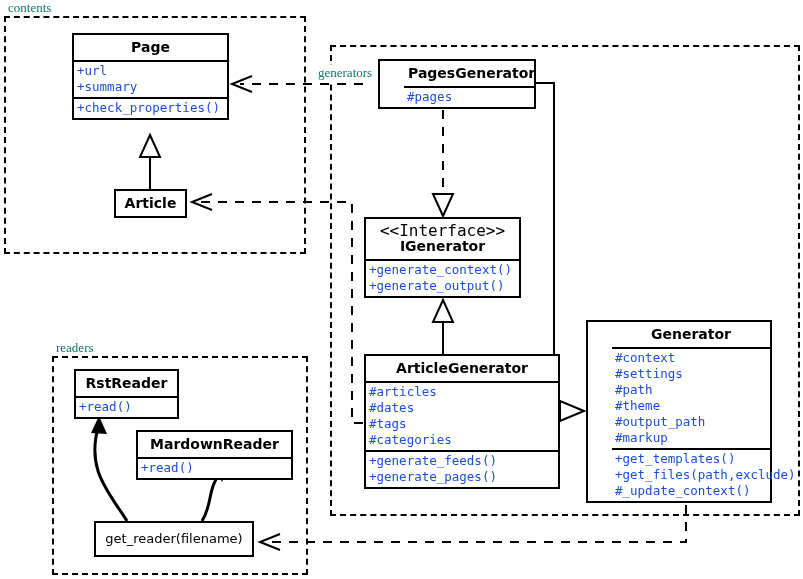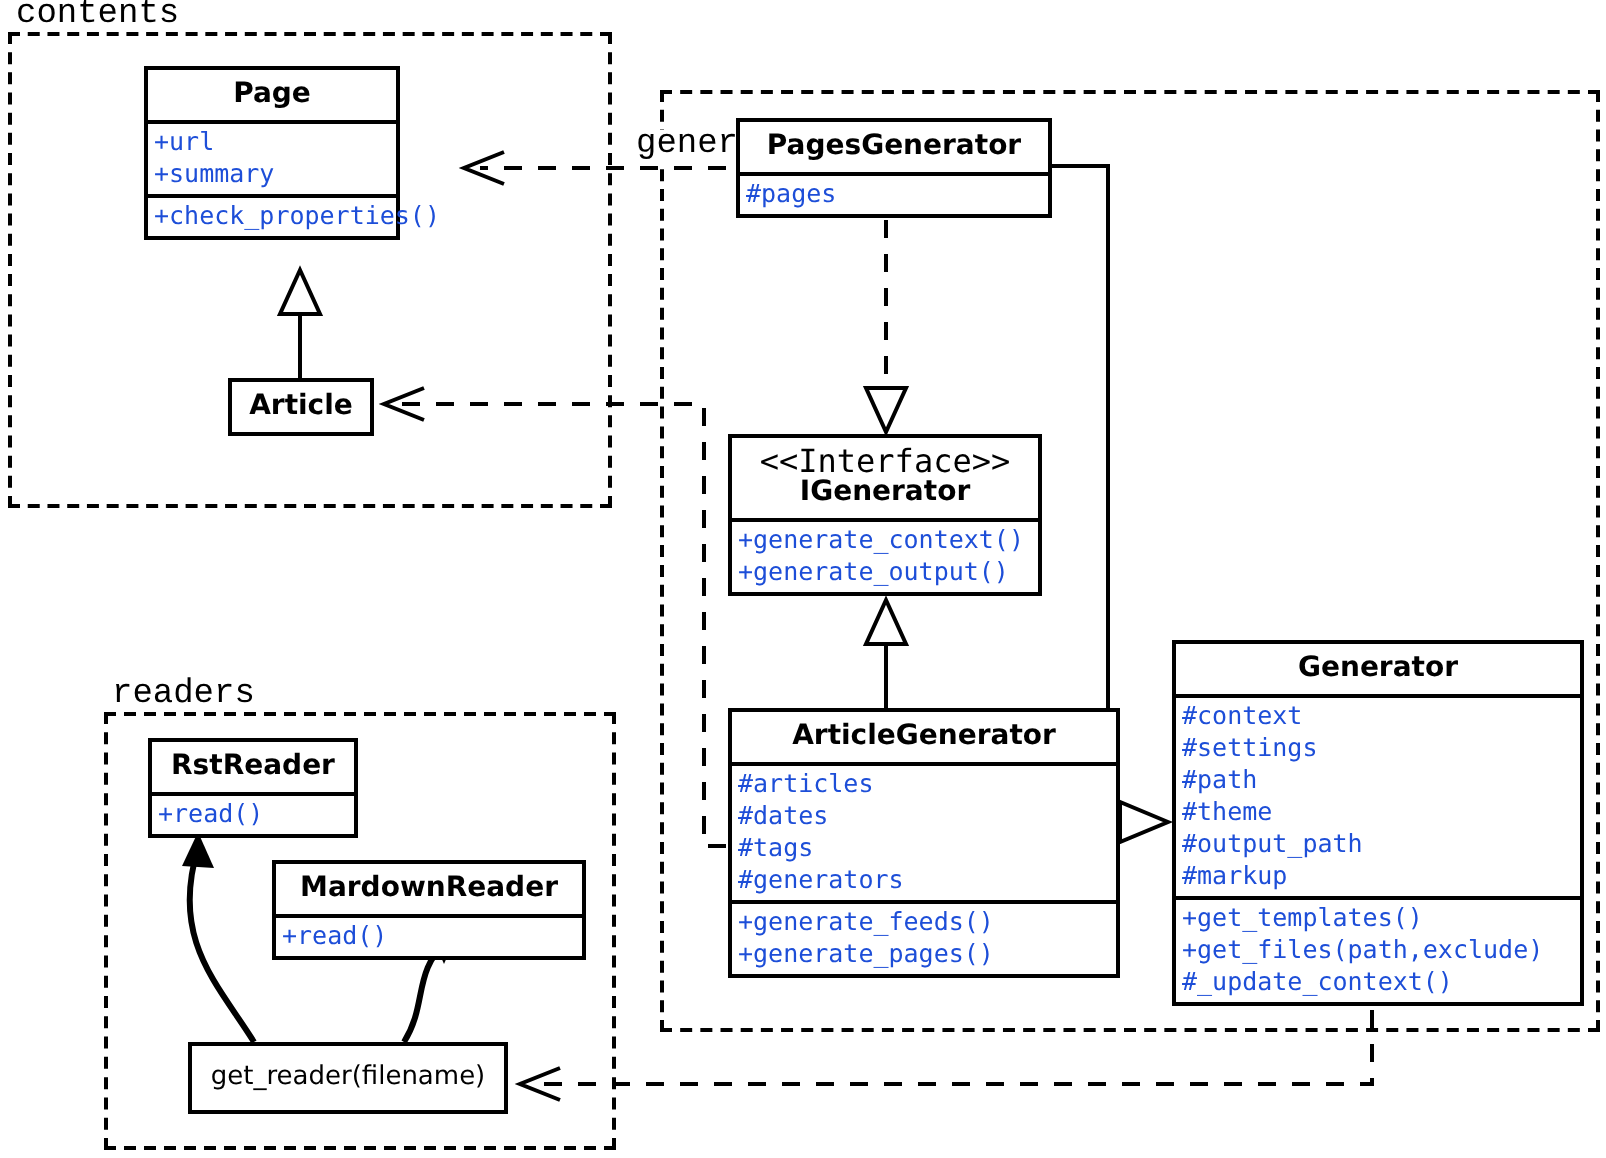--- a/index.html
+++ b/index.html
@@ -26,23 +26,23 @@
 
   
   .pkg {
     position: absolute;
     border: 2px dashed #000;
     box-sizing: border-box;
     background: transparent;
   }
   .pkg-label {
     position: absolute;
-    font-family: Liberation Mono, monospace;
-    font-size: 17px;
-    color: #000000;
+    font-family: Liberation Serif, serif;
+    font-size: 13px;
+    color: #0f766e;
     background: #ffffff;
     padding: 0 3px 0 2px;
     white-space: nowrap;
     line-height: 16px;
   }
 
   
   .uml {
     position: absolute;
     border: 2px solid #000;
@@ -147,36 +147,36 @@
       <path d="M 127 521 C 109 492 85 470 99 424" fill="none" stroke="#000" stroke-width="3"></path>
       <polygon points="99,416 107,434 91,433" fill="#000"></polygon>
     </g>
 
     <g>
       <path d="M 202 521 C 214 502 206 486 224 470" fill="none" stroke="#000" stroke-width="3"></path>
       <polygon points="230,464 222,482 215,466" fill="#000"></polygon>
     </g>
   </svg>
 
-  <div class="uml" style="left:72px; top:33px; width:128px;">
+  <div class="uml" style="left:72px; top:33px; width:157px;">
     <div class="title">Page</div>
     <div class="compartment">
       <div class="member">+url</div>
       <div class="member">+summary</div>
     </div>
     <div class="compartment">
       <div class="member">+check_properties()</div>
     </div>
   </div>
 
   <div class="uml plain" style="left:114px; top:189px; width:73px;">
     <div class="title">Article</div>
   </div>
 
-  <div class="uml" style="left:368px; top:59px; width:158px;">
+  <div class="uml" style="left:378px; top:59px; width:158px;padding-left:24px;">
     <div class="title">PagesGenerator</div>
     <div class="compartment">
       <div class="member">#pages</div>
     </div>
   </div>
 
   <div class="uml" style="left:364px; top:217px; width:157px;">
     <div class="title">
       <span class="stereotype">&lt;&lt;Interface&gt;&gt;</span>
       <span>IGenerator</span>
@@ -186,29 +186,29 @@
       <div class="member">+generate_output()</div>
     </div>
   </div>
 
   <div class="uml" style="left:364px; top:354px; width:196px;">
     <div class="title">ArticleGenerator</div>
     <div class="compartment">
       <div class="member">#articles</div>
       <div class="member">#dates</div>
       <div class="member">#tags</div>
-      <div class="member">#generators</div>
+      <div class="member">#categories</div>
     </div>
     <div class="compartment">
       <div class="member">+generate_feeds()</div>
       <div class="member">+generate_pages()</div>
     </div>
   </div>
 
-  <div class="uml" style="left:586px; top:320px; width:206px;">
+  <div class="uml" style="left:586px; top:320px; width:186px;padding-left:24px;">
     <div class="title">Generator</div>
     <div class="compartment">
       <div class="member">#context</div>
       <div class="member">#settings</div>
       <div class="member">#path</div>
       <div class="member">#theme</div>
       <div class="member">#output_path</div>
       <div class="member">#markup</div>
     </div>
     <div class="compartment">

